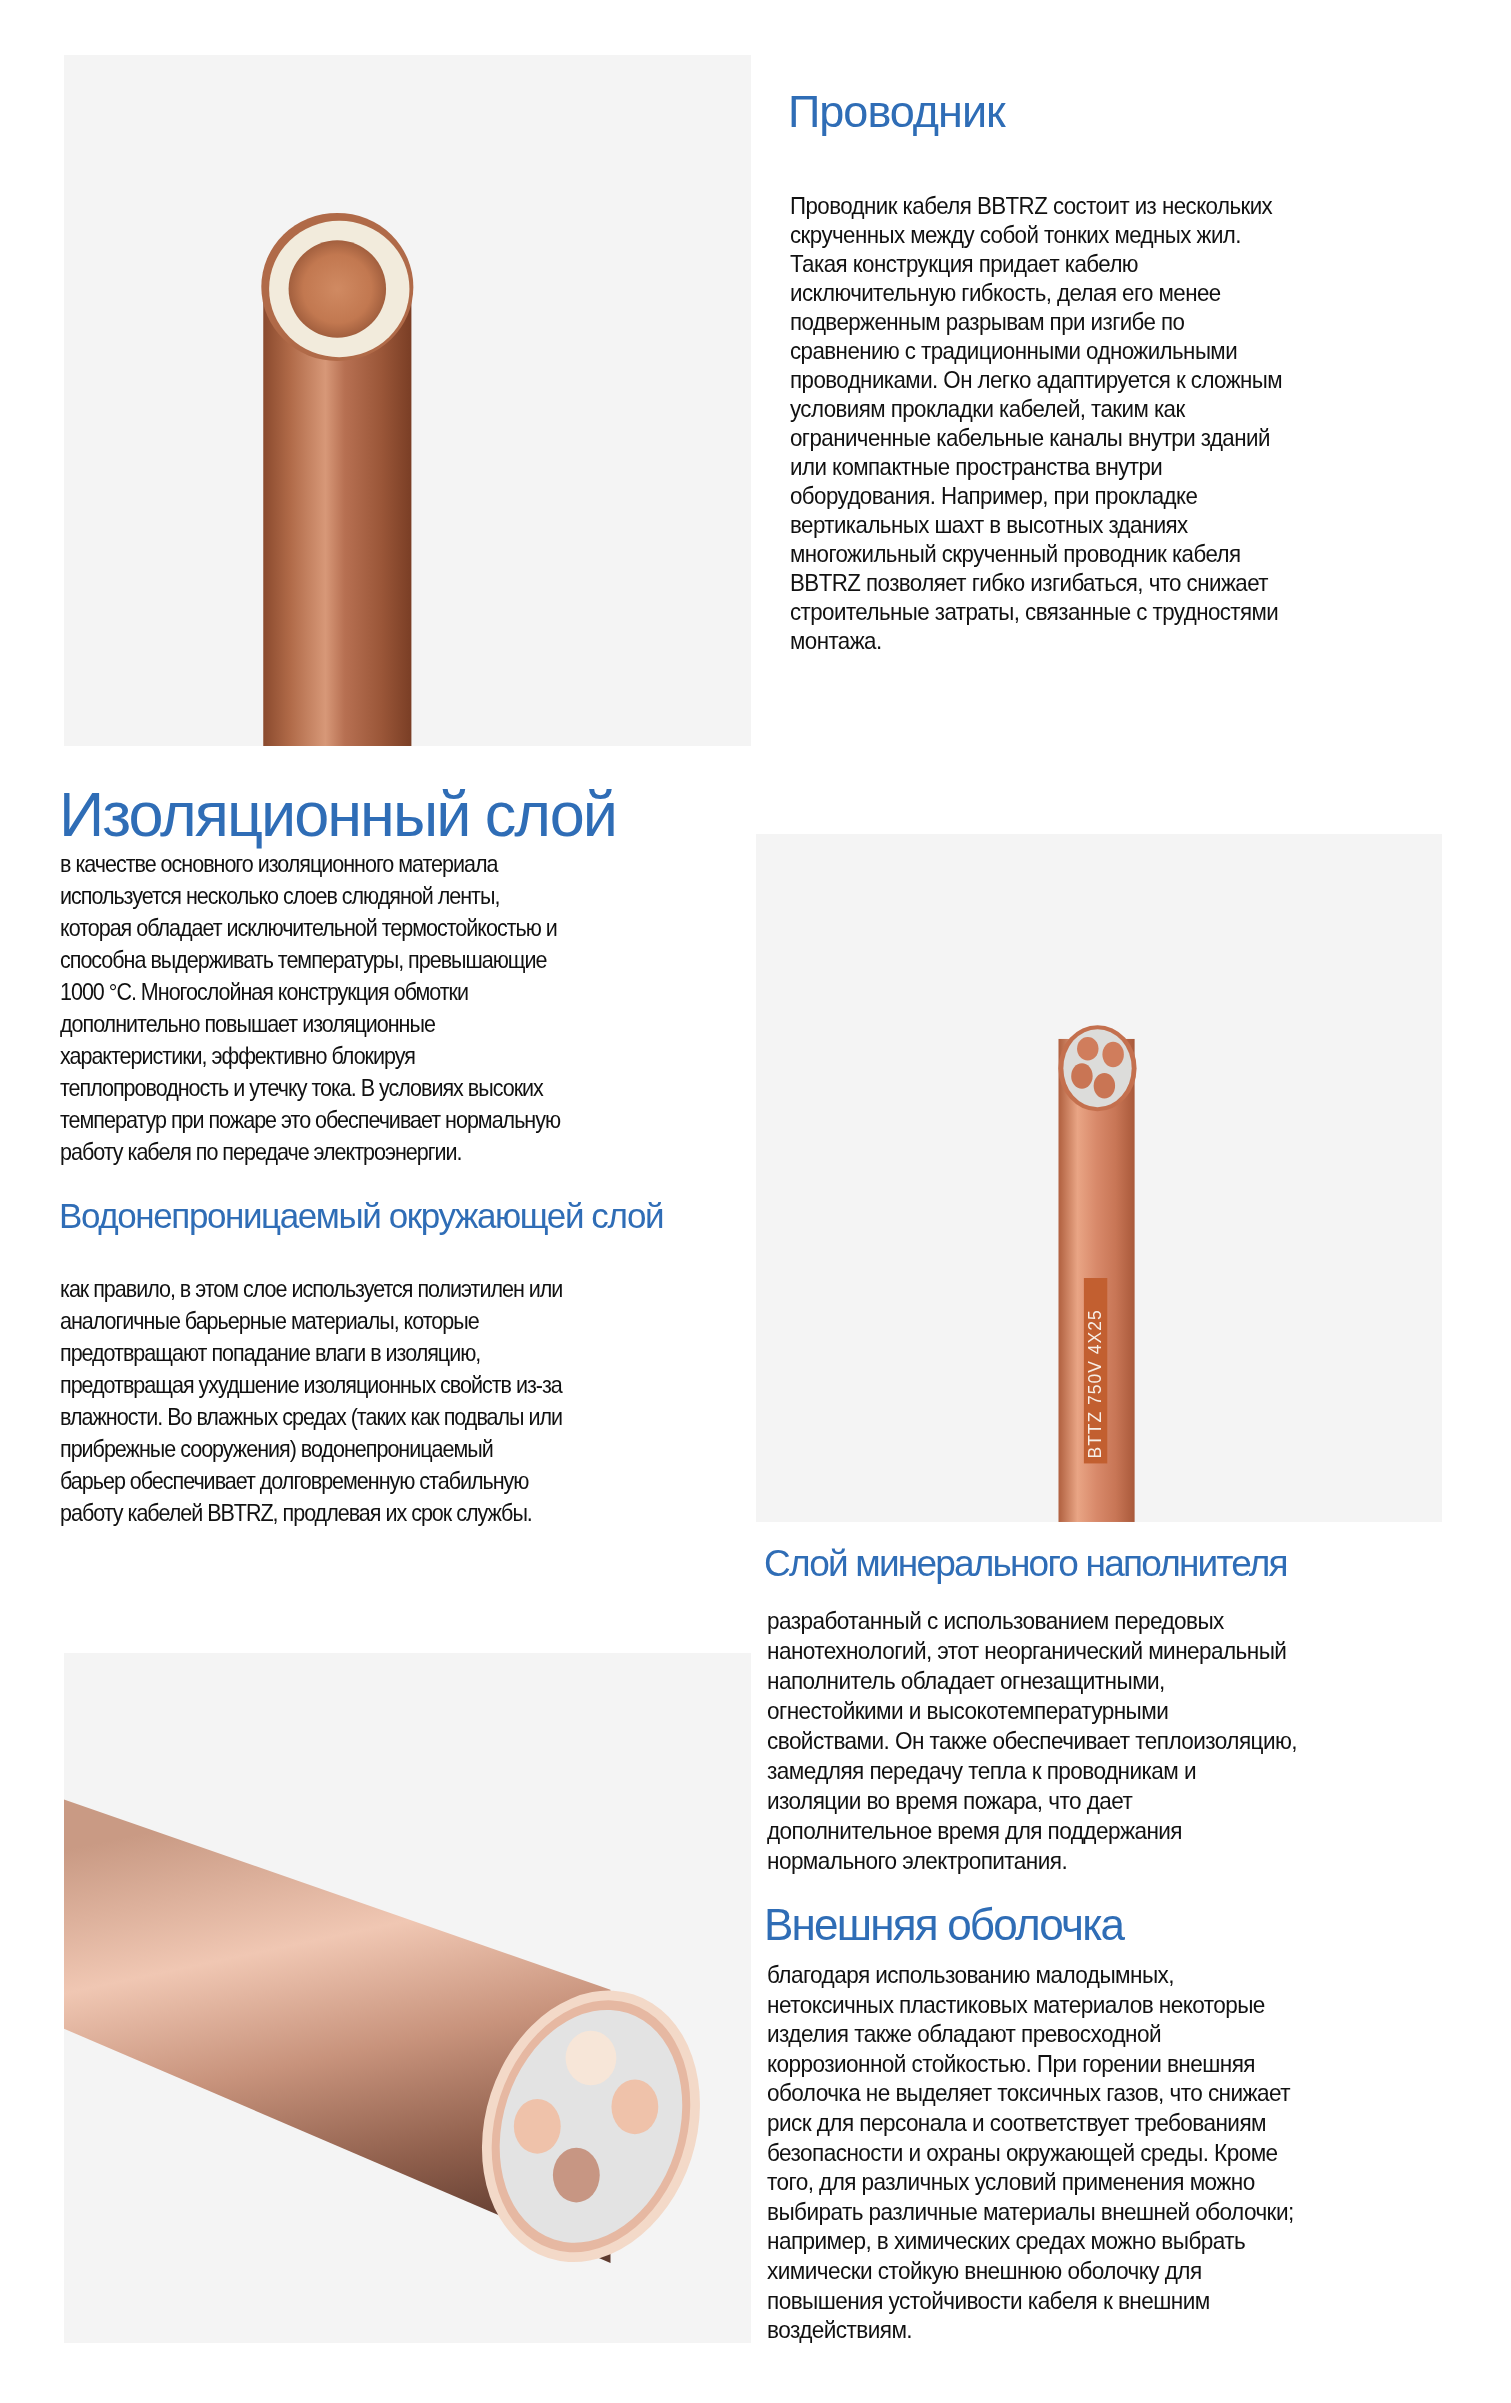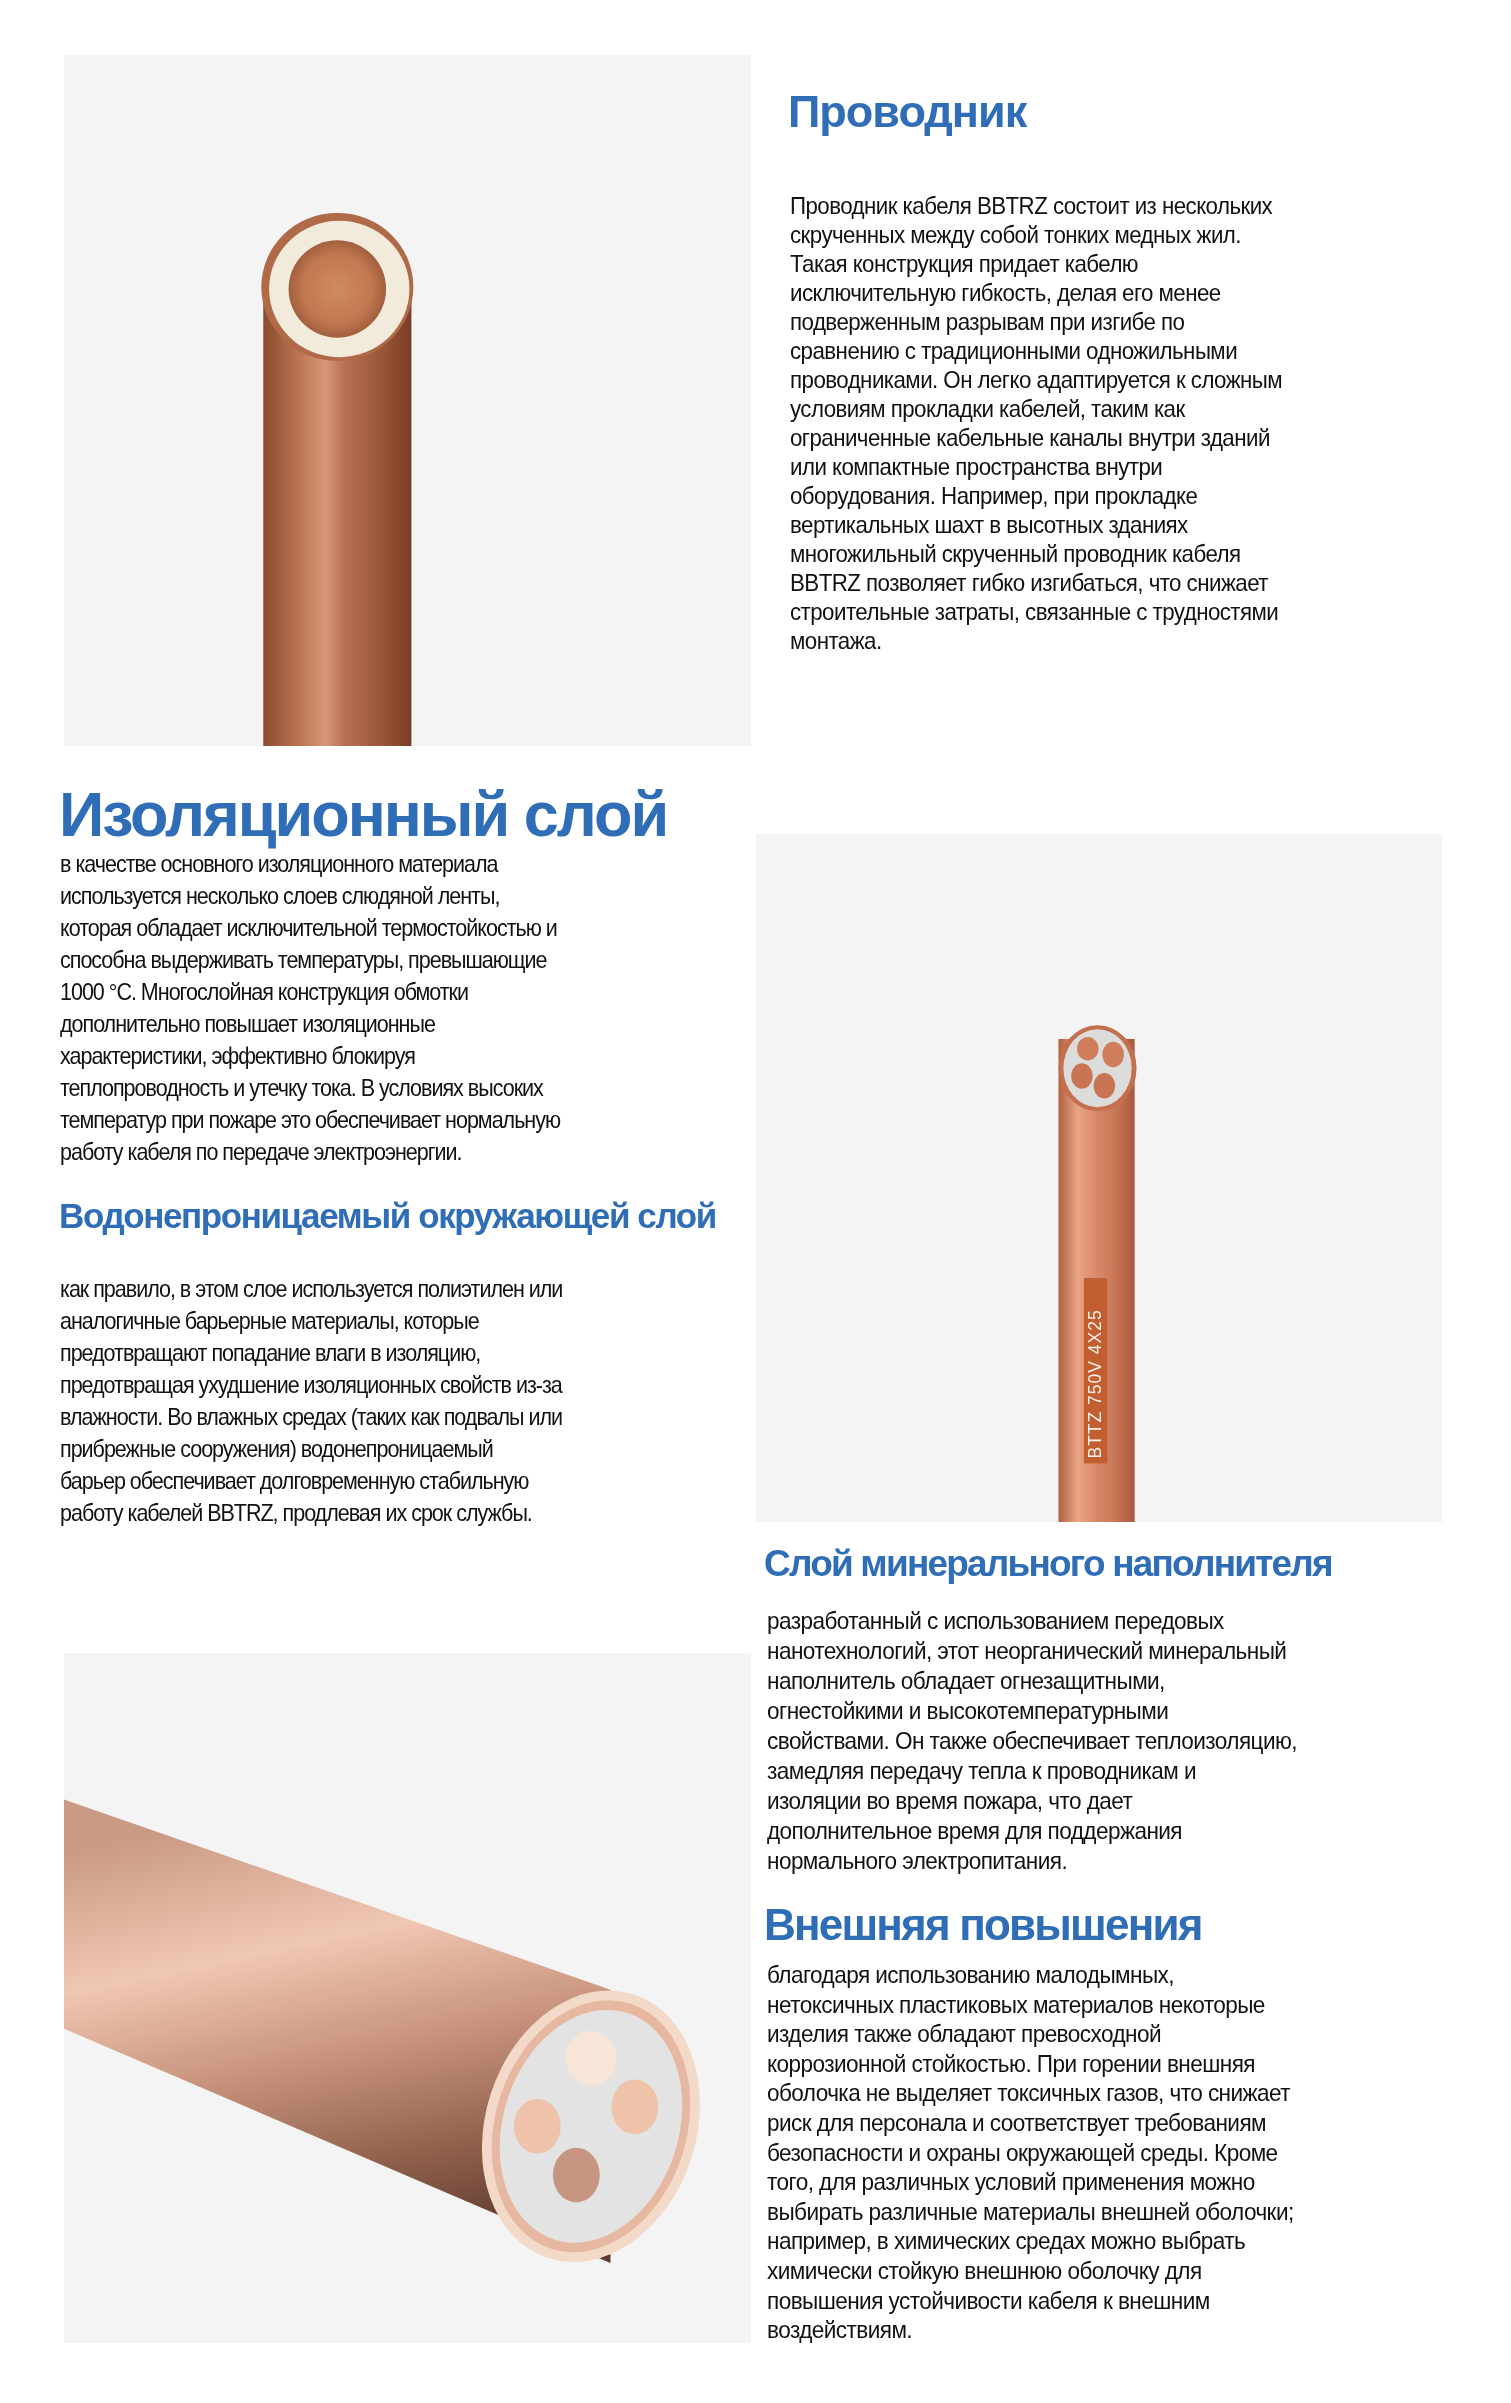--- a/index.html
+++ b/index.html
@@ -8,21 +8,21 @@
 
   .photo {
     position: absolute;
     background: #f4f4f4;
     overflow: hidden;
   }
   .heading {
     position: absolute;
     color: #2f6db6;
     font-family: "Liberation Sans", "DejaVu Sans", sans-serif;
-    font-weight: bold;
+    font-weight: normal;
     letter-spacing: -1px;
     white-space: nowrap;
   }
   .body-text {
     position: absolute;
     font-family: "Liberation Sans", "DejaVu Sans", sans-serif;
     color: #111111;
   }
   .body-text .line { display: block; white-space: nowrap; }
 
@@ -173,21 +173,21 @@
     <ellipse cx="540" cy="485" rx="108" ry="142" transform="rotate(18 540 485)" fill="#f3d9c8"></ellipse>
     <ellipse cx="540" cy="485" rx="98" ry="132" transform="rotate(18 540 485)" fill="#e6b8a2"></ellipse>
     <ellipse cx="540" cy="485" rx="90" ry="122" transform="rotate(18 540 485)" fill="#e3e3e3"></ellipse>
     <ellipse cx="540" cy="415" rx="26" ry="28" fill="#f7e6d8"></ellipse>
     <ellipse cx="585" cy="465" rx="24" ry="28" fill="#efc2aa"></ellipse>
     <ellipse cx="485" cy="485" rx="24" ry="28" fill="#efc2aa"></ellipse>
     <ellipse cx="525" cy="535" rx="24" ry="28" fill="#c79683"></ellipse>
   </svg>
 </div>
 
-<h2 class="heading" id="h-sheath">Внешняя повышения</h2>
+<h2 class="heading" id="h-sheath">Внешняя оболочка</h2>
 <div class="body-text" id="t-sheath">
   <span class="line">благодаря использованию малодымных,</span>
   <span class="line">нетоксичных пластиковых материалов некоторые</span>
   <span class="line">изделия также обладают превосходной</span>
   <span class="line">коррозионной стойкостью. При горении внешняя</span>
   <span class="line">оболочка не выделяет токсичных газов, что снижает</span>
   <span class="line">риск для персонала и соответствует требованиям</span>
   <span class="line">безопасности и охраны окружающей среды. Кроме</span>
   <span class="line">того, для различных условий применения можно</span>
   <span class="line">выбирать различные материалы внешней оболочки;</span>

